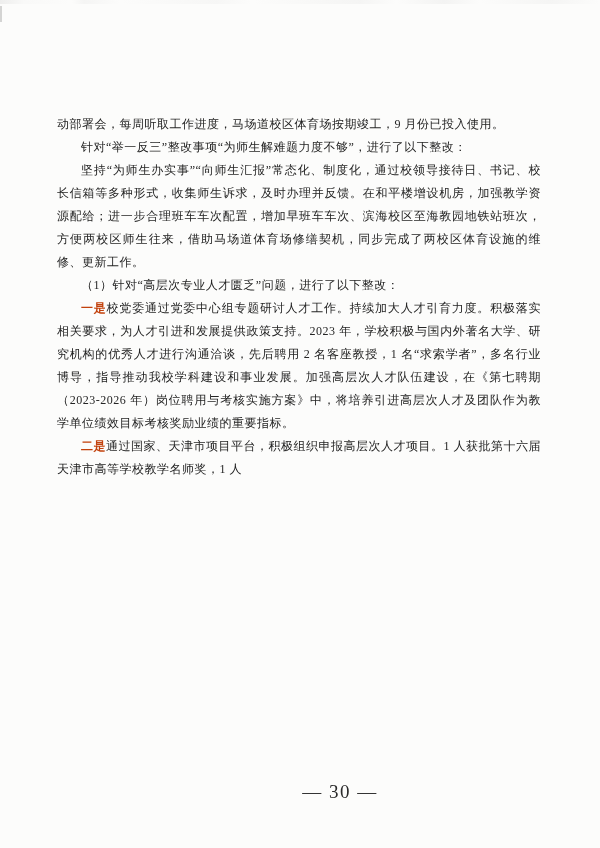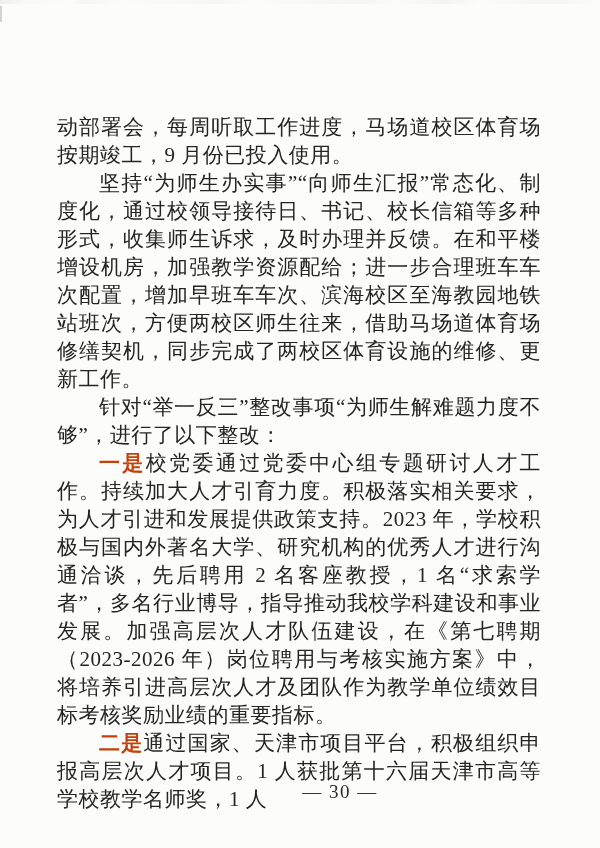--- a/index.html
+++ b/index.html
@@ -36,22 +36,22 @@
     background: rgba(90,90,90,0.25);
   }
   .content {
     position: absolute;
     top: 113px;
     left: 57px;
     width: 484px;
   }
   .para {
     margin: 0;
-    font-size: 21px;
-    line-height: 28px;
+    font-size: 12px;
+    line-height: 23px;
     letter-spacing: 0.5px;
     color: #242424;
     text-align: justify;
   }
   .para.indent {
     text-indent: 2em;
   }
   .lead-bold {
     font-weight: 700;
     font-family: "Liberation Sans", sans-serif;
@@ -76,25 +76,26 @@
 
 <div class="sheet">
 
   <div class="scan-edge-top"></div>
   <div class="scan-tick-left"></div>
 
   <div class="content">
 
     <p class="para"><span>动部署会，每周听取工作进度，马场道校区体育场按期竣工，9 月份已投入使用。</span></p>
 
+    <p class="para indent"><span>针对“举一反三”整改事项“为师生解难题力度不够”，进行了以下整改：</span></p>
+
     <p class="para indent"><span>坚持“为师生办实事”“向师生汇报”常态化、制度化，通过校领导接待日、书记、校长信箱等多种形式，收集师生诉求，及时办理并反馈。在和平楼增设机房，加强教学资源配给；进一步合理班车车次配置，增加早班车车次、滨海校区至海教园地铁站班次，方便两校区师生往来，借助马场道体育场修缮契机，同步完成了两校区体育设施的维修、更新工作。</span></p>
 
-    <p class="para indent"><span>针对“举一反三”整改事项“为师生解难题力度不够”，进行了以下整改：</span></p>
 
-
+    <p class="para indent"><span>（1）针对“高层次专业人才匮乏”问题，进行了以下整改：</span></p>
 
     <p class="para indent"><span class="lead-bold">一是</span><span>校党委通过党委中心组专题研讨人才工作。持续加大人才引育力度。积极落实相关要求，为人才引进和发展提供政策支持。2023 年，学校积极与国内外著名大学、研究机构的优秀人才进行沟通洽谈，先后聘用 2 名客座教授，1 名“求索学者”，多名行业博导，指导推动我校学科建设和事业发展。加强高层次人才队伍建设，在《第七聘期（2023-2026 年）岗位聘用与考核实施方案》中，将培养引进高层次人才及团队作为教学单位绩效目标考核奖励业绩的重要指标。</span></p>
 
     <p class="para indent"><span class="lead-bold">二是</span><span>通过国家、天津市项目平台，积极组织申报高层次人才项目。1 人获批第十六届天津市高等学校教学名师奖，1 人</span></p>
 
   </div>
 
   <div class="footer">— 30 —</div>
 
 </div>

